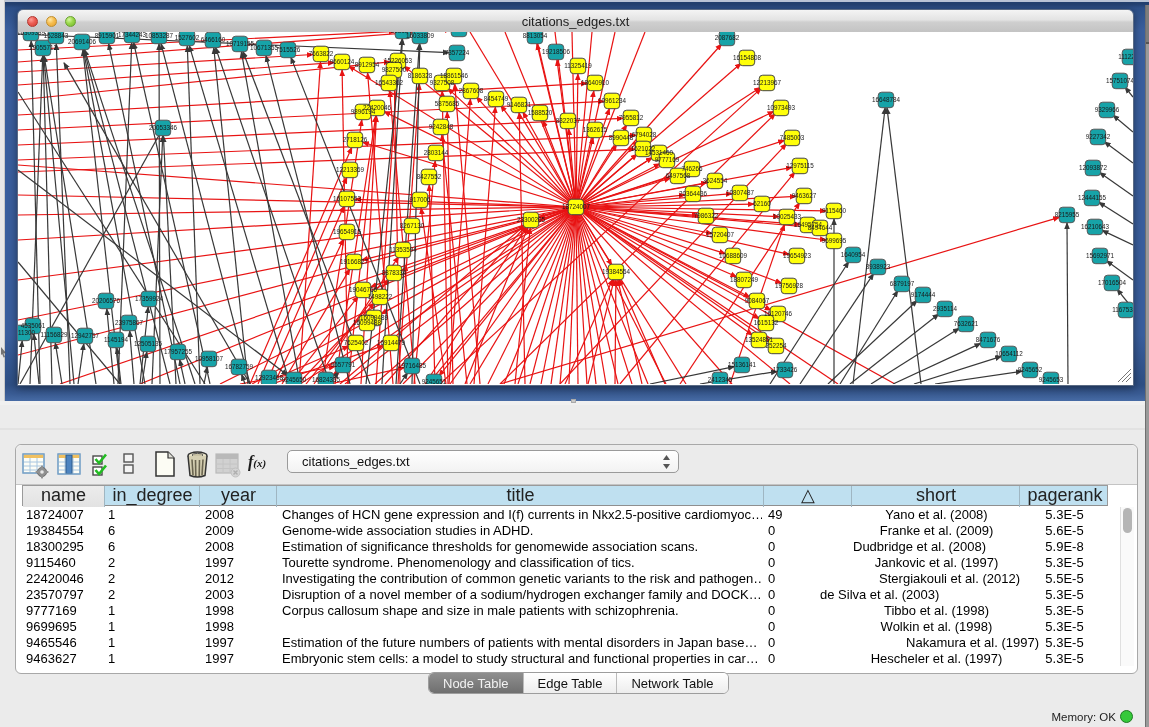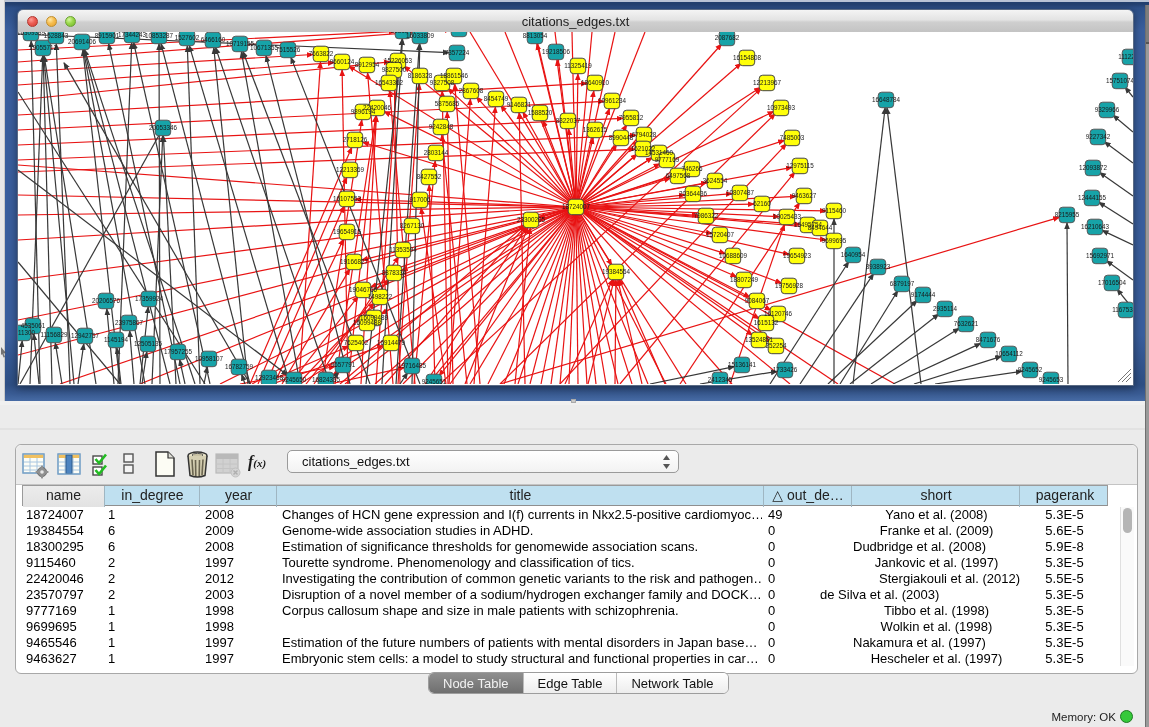--- a/index.html
+++ b/index.html
@@ -16,21 +16,21 @@
 #canvas{position:absolute;left:0;top:23px;width:1115px;height:352px;background:#fff}
 #splitter{position:absolute;left:0;top:401px;width:1149px;height:4px;background:#f0f0f0}
 #sdot{position:absolute;left:571px;top:399px;width:5px;height:4px;background:#c9c9c9;border:1px solid #aaa}
 #tphead{position:absolute;left:0;top:428px;width:1149px;height:25px;background:#e2e2e2;border-bottom:1px solid #cfcfcf}
 #tptitle{position:absolute;left:11px;top:5px;font-size:12.5px;color:#333}
 #tpbody{position:absolute;left:0;top:430px;width:1149px;height:297px;background:#ebebeb}
 #tbox{position:absolute;left:15px;top:14px;width:1123px;height:230px;background:#fff;border:1px solid #a8a8a8;border-radius:6px}
 #toolbar{position:absolute;left:0;top:0;width:1121px;height:40px;background:#ebebeb;border-radius:6px 6px 0 0;border-bottom:1px solid #c4c4c4}
 #dd{position:absolute;left:271px;top:5px;width:392px;height:23px;background:linear-gradient(180deg,#fff,#f2f2f2);border:1px solid #9a9a9a;border-radius:5px;font-size:13px;color:#111;line-height:21px;padding-left:14px}
 #thead{position:absolute;left:6px;top:40px;width:1086px;height:21px;background:#bfe0f0;border:1px solid #9a9a9a;border-bottom:1px solid #8f8f8f}
-.hc{position:absolute;top:0;height:34px;border-right:1px solid #9fb6c2;font-size:14px;color:#222;text-align:center;line-height:19px;overflow:hidden}
+.hc{position:absolute;top:0;height:34px;border-right:1px solid #9fb6c2;font-size:18px;color:#222;text-align:center;line-height:19px;overflow:hidden}
 #rows{position:absolute;left:6px;top:62px;width:1086px;height:161px;background:#fff;font-size:13px;color:#000}
 .row{position:absolute;height:16px;line-height:16px;white-space:nowrap}
 .c{position:absolute;overflow:hidden;white-space:nowrap;height:16px}
 #vsb{position:absolute;left:1104px;top:62px;width:14px;height:159px;background:#fafafa;border-left:1px solid #e0e0e0}
 #vsbthumb{position:absolute;left:1.5px;top:1px;width:9px;height:25px;background:#b5b5b5;border-radius:5px}
 #tabs{position:absolute;left:428px;top:242px;height:22px;display:flex;border:1px solid #9d9d9d;border-radius:6px;overflow:hidden;background:#fff}
 .tab{font-size:13px;padding:0 14px;line-height:21px;background:linear-gradient(180deg,#ffffff,#ededed);color:#111;border-left:1px solid #bbb}
 .tab.sel{background:linear-gradient(180deg,#8f8f8f,#6f6f6f);color:#f2f2f2;border-left:none}
 #mem{position:absolute;left:0;top:705px;width:1149px;height:22px;font-size:11.5px;color:#222}
 #memtxt{position:absolute;right:33px;top:6px}
@@ -774,21 +774,21 @@
           <div class="c" style="left:746px;width:82px">0</div>
           <div class="c" style="left:831px;width:167px;text-align:center">Wolkin et al. (1998)</div>
           <div class="c" style="left:999px;width:87px;text-align:center">5.3E-5</div>
         </div>
         <div class="row" style="top:128px;width:1086px">
           <div class="c" style="left:4px;width:80px">9465546</div>
           <div class="c" style="left:86px;width:90px">1</div>
           <div class="c" style="left:183px;width:70px">1997</div>
           <div class="c" style="left:260px;width:480px">Estimation of the future numbers of patients with mental disorders in Japan base…</div>
           <div class="c" style="left:746px;width:82px">0</div>
-          <div class="c" style="left:831px;width:167px;text-align:left">Nakamura et al. (1997)</div>
+          <div class="c" style="left:850px;width:167px;text-align:right">Nakamura et al. (1997)</div>
           <div class="c" style="left:999px;width:87px;text-align:center">5.3E-5</div>
         </div>
         <div class="row" style="top:144px;width:1086px">
           <div class="c" style="left:4px;width:80px">9463627</div>
           <div class="c" style="left:86px;width:90px">1</div>
           <div class="c" style="left:183px;width:70px">1997</div>
           <div class="c" style="left:260px;width:480px">Embryonic stem cells: a model to study structural and functional properties in car…</div>
           <div class="c" style="left:746px;width:82px">0</div>
           <div class="c" style="left:831px;width:167px;text-align:center">Hescheler et al. (1997)</div>
           <div class="c" style="left:999px;width:87px;text-align:center">5.3E-5</div>

